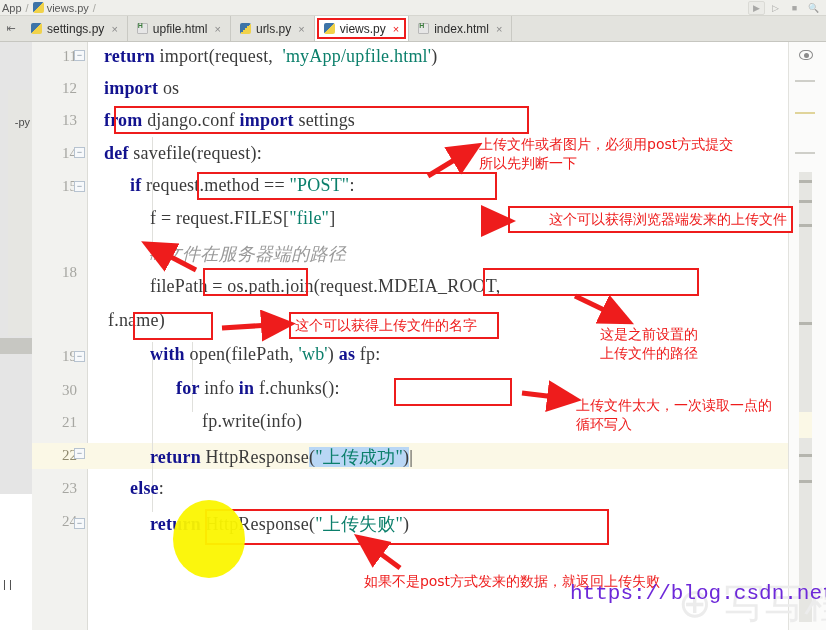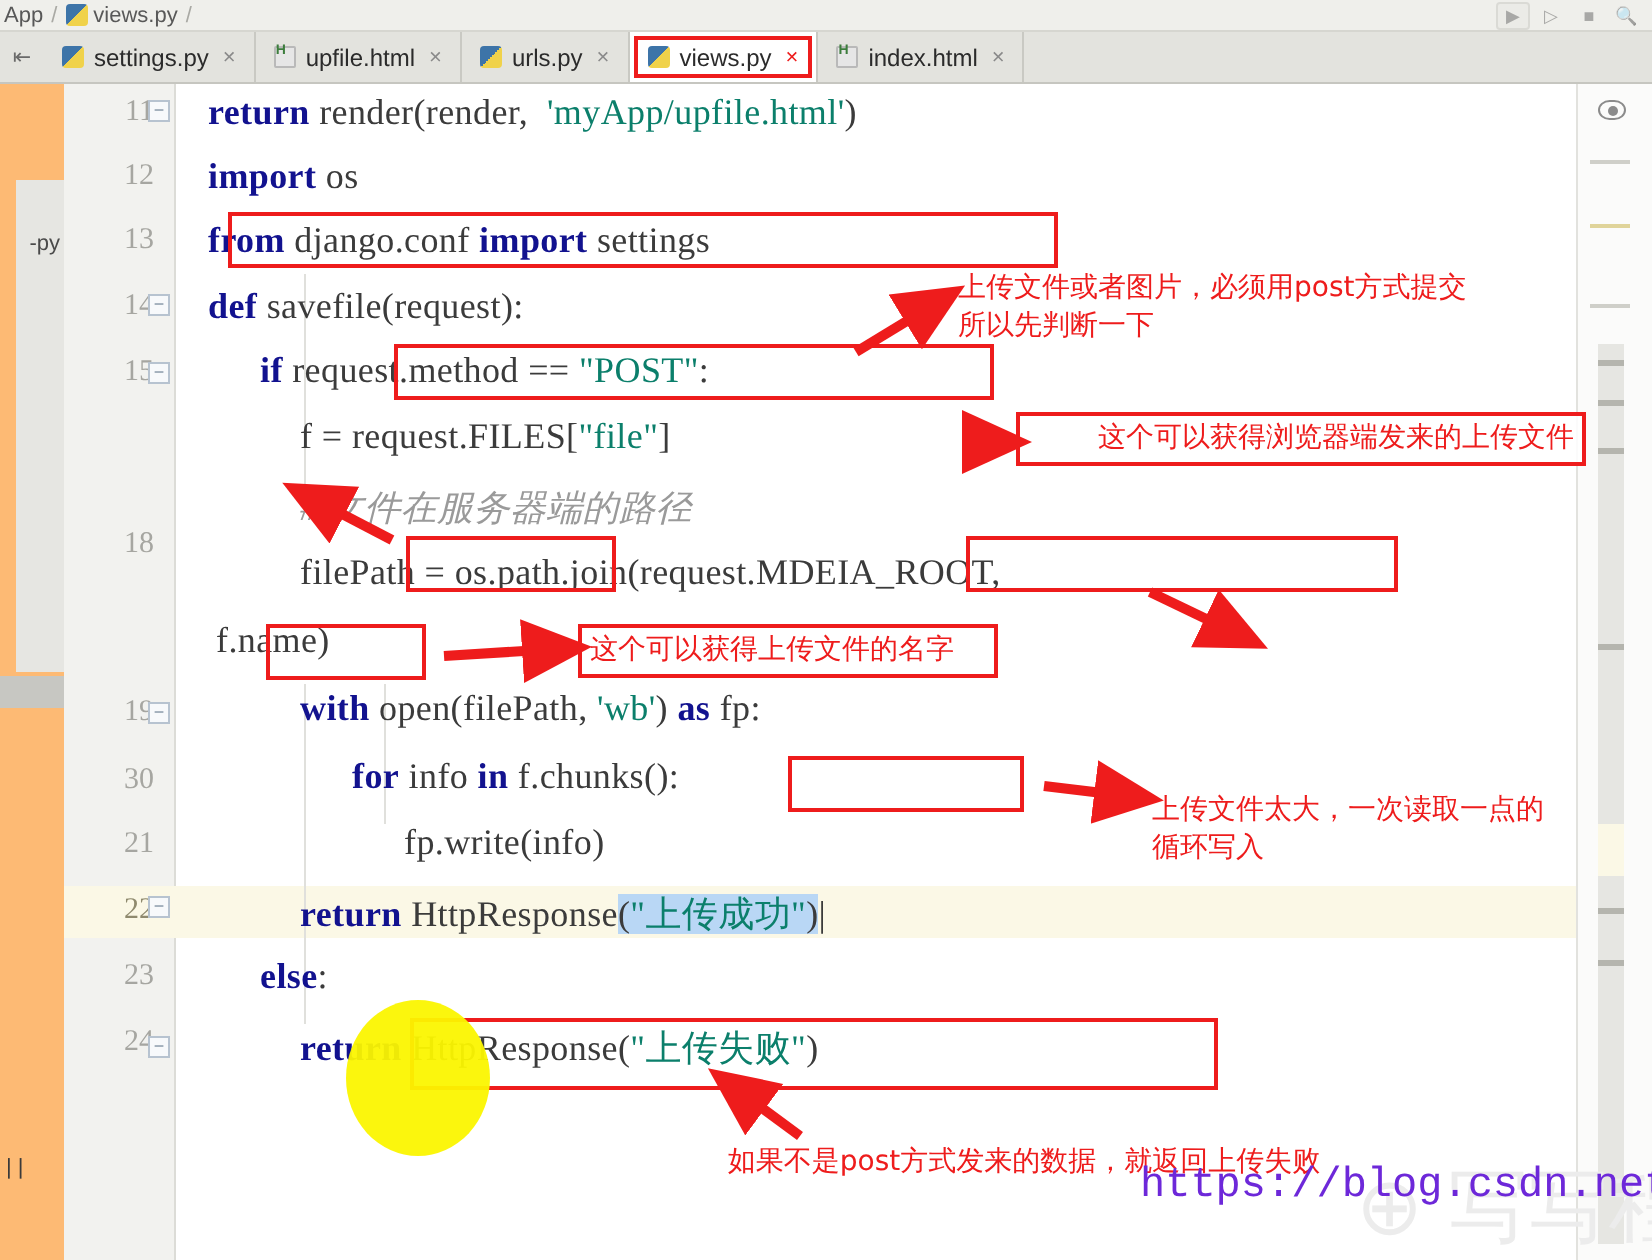--- a/index.html
+++ b/index.html
@@ -76,22 +76,22 @@
   .tab.active { background: #ffffff; }
   .tab-close { color: #8a8a8a; font-size: 11px; margin-left: 2px; }
   .tab-hl {
     position: absolute; left: 2px; top: 2px; right: 2px; bottom: 2px;
     border: 2px solid #ee1c1c; pointer-events: none;
   }
   .tab-filler { flex: 1; background: #e3e3de; border-bottom: 0; }
 
   
   .left-strip {
-    position: absolute; left: 0; top: 42px; width: 32px; height: 588px;
-    background: #fdba74;
+    position: absolute; left: 0; top: 42px; width: 32px; height: 452px;
+    background: #e5e5e5;
   }
   .left-strip-label {
     position: absolute; left: 0; top: 74px; width: 30px;
     font-size: 11px; color: #4a4a4a; text-align: right;
     white-space: nowrap; overflow: hidden;
   }
   .left-strip-shade {
     position: absolute; left: 8px; top: 48px; width: 24px; height: 246px;
     background: #e6e6e2;
   }
@@ -333,21 +333,21 @@
     <div class="fold" style="top:476px">−</div>
   </div>
 
   <div class="code-area">
     <div class="row-hl" style="top:401px"></div>
 
     <div class="indent-guide" style="left:64px; top:95px; height:110px;"></div>
     <div class="indent-guide" style="left:64px; top:300px; height:170px;"></div>
     <div class="indent-guide" style="left:104px; top:300px; height:70px;"></div>
 
-    <div class="code-line" style="top:4px;  left:16px"><span class="kw">return</span> <span class="pln">render(render,</span>  <span class="str">'myApp/upfile.html'</span><span class="pln">)</span></div>
+    <div class="code-line" style="top:4px;  left:16px"><span class="kw">return</span> <span class="pln">import(request,</span>  <span class="str">'myApp/upfile.html'</span><span class="pln">)</span></div>
     <div class="code-line" style="top:36px; left:16px"><span class="kw">import</span> <span class="pln">os</span></div>
     <div class="code-line" style="top:68px; left:16px"><span class="kw">from</span> <span class="pln">django.conf</span> <span class="kw">import</span> <span class="pln">settings</span></div>
     <div class="code-line" style="top:101px;left:16px"><span class="kw">def</span> <span class="pln">savefile(request):</span></div>
     <div class="code-line" style="top:133px;left:42px"><span class="kw">if</span> <span class="pln">request.method ==</span> <span class="str">"POST"</span><span class="pln">:</span></div>
     <div class="code-line" style="top:166px;left:62px"><span class="pln">f = request.FILES[</span><span class="str">"file"</span><span class="pln">]</span></div>
     <div class="code-line" style="top:200px;left:62px"><span class="cmt"># 文件在服务器端的路径</span></div>
     <div class="code-line" style="top:234px;left:62px"><span class="pln">filePath = os.path.join(request.MDEIA_ROOT,</span></div>
     <div class="code-line" style="top:268px;left:20px"><span class="pln">f.name)</span></div>
     <div class="code-line" style="top:302px;left:62px"><span class="kw">with</span> <span class="pln">open(filePath,</span> <span class="str">'wb'</span><span class="pln">)</span> <span class="kw">as</span> <span class="pln">fp:</span></div>
     <div class="code-line" style="top:336px;left:88px"><span class="kw">for</span> <span class="pln">info</span> <span class="kw">in</span> <span class="pln">f.chunks():</span></div>
@@ -385,20 +385,22 @@
     <div class="hi-dot" style="left:173px; top:500px; width:72px; height:78px;"></div>
 
     <div class="note bare" style="left:479px; top:135px; width:310px;">上传文件或者图片，必须用post方式提交
 所以先判断一下</div>
 
 
     <div class="note" style="left:508px; top:206px; width:285px;text-align:right;">这个可以获得浏览器端发来的上传文件</div>
 
     <div class="note" style="left:289px; top:312px; width:210px;">这个可以获得上传文件的名字</div>
 
+    <div class="note bare" style="left:600px; top:325px; width:180px;">这是之前设置的
+上传文件的路径</div>
 
     <div class="note bare" style="left:576px; top:396px; width:235px;">上传文件太大，一次读取一点的
 循环写入</div>
 
     <div class="note bare" style="left:312px; top:572px; width:400px;text-align:center;">如果不是post方式发来的数据，就返回上传失败</div>
 
     <svg class="arrows" viewBox="0 0 826 630">
       <defs>
         <marker id="ah" markerWidth="7" markerHeight="7" refX="5" refY="3.2" orient="auto" markerUnits="strokeWidth">
           <path d="M0,0 L7,3.2 L0,6.4 z" fill="#ee1c1c"></path>

